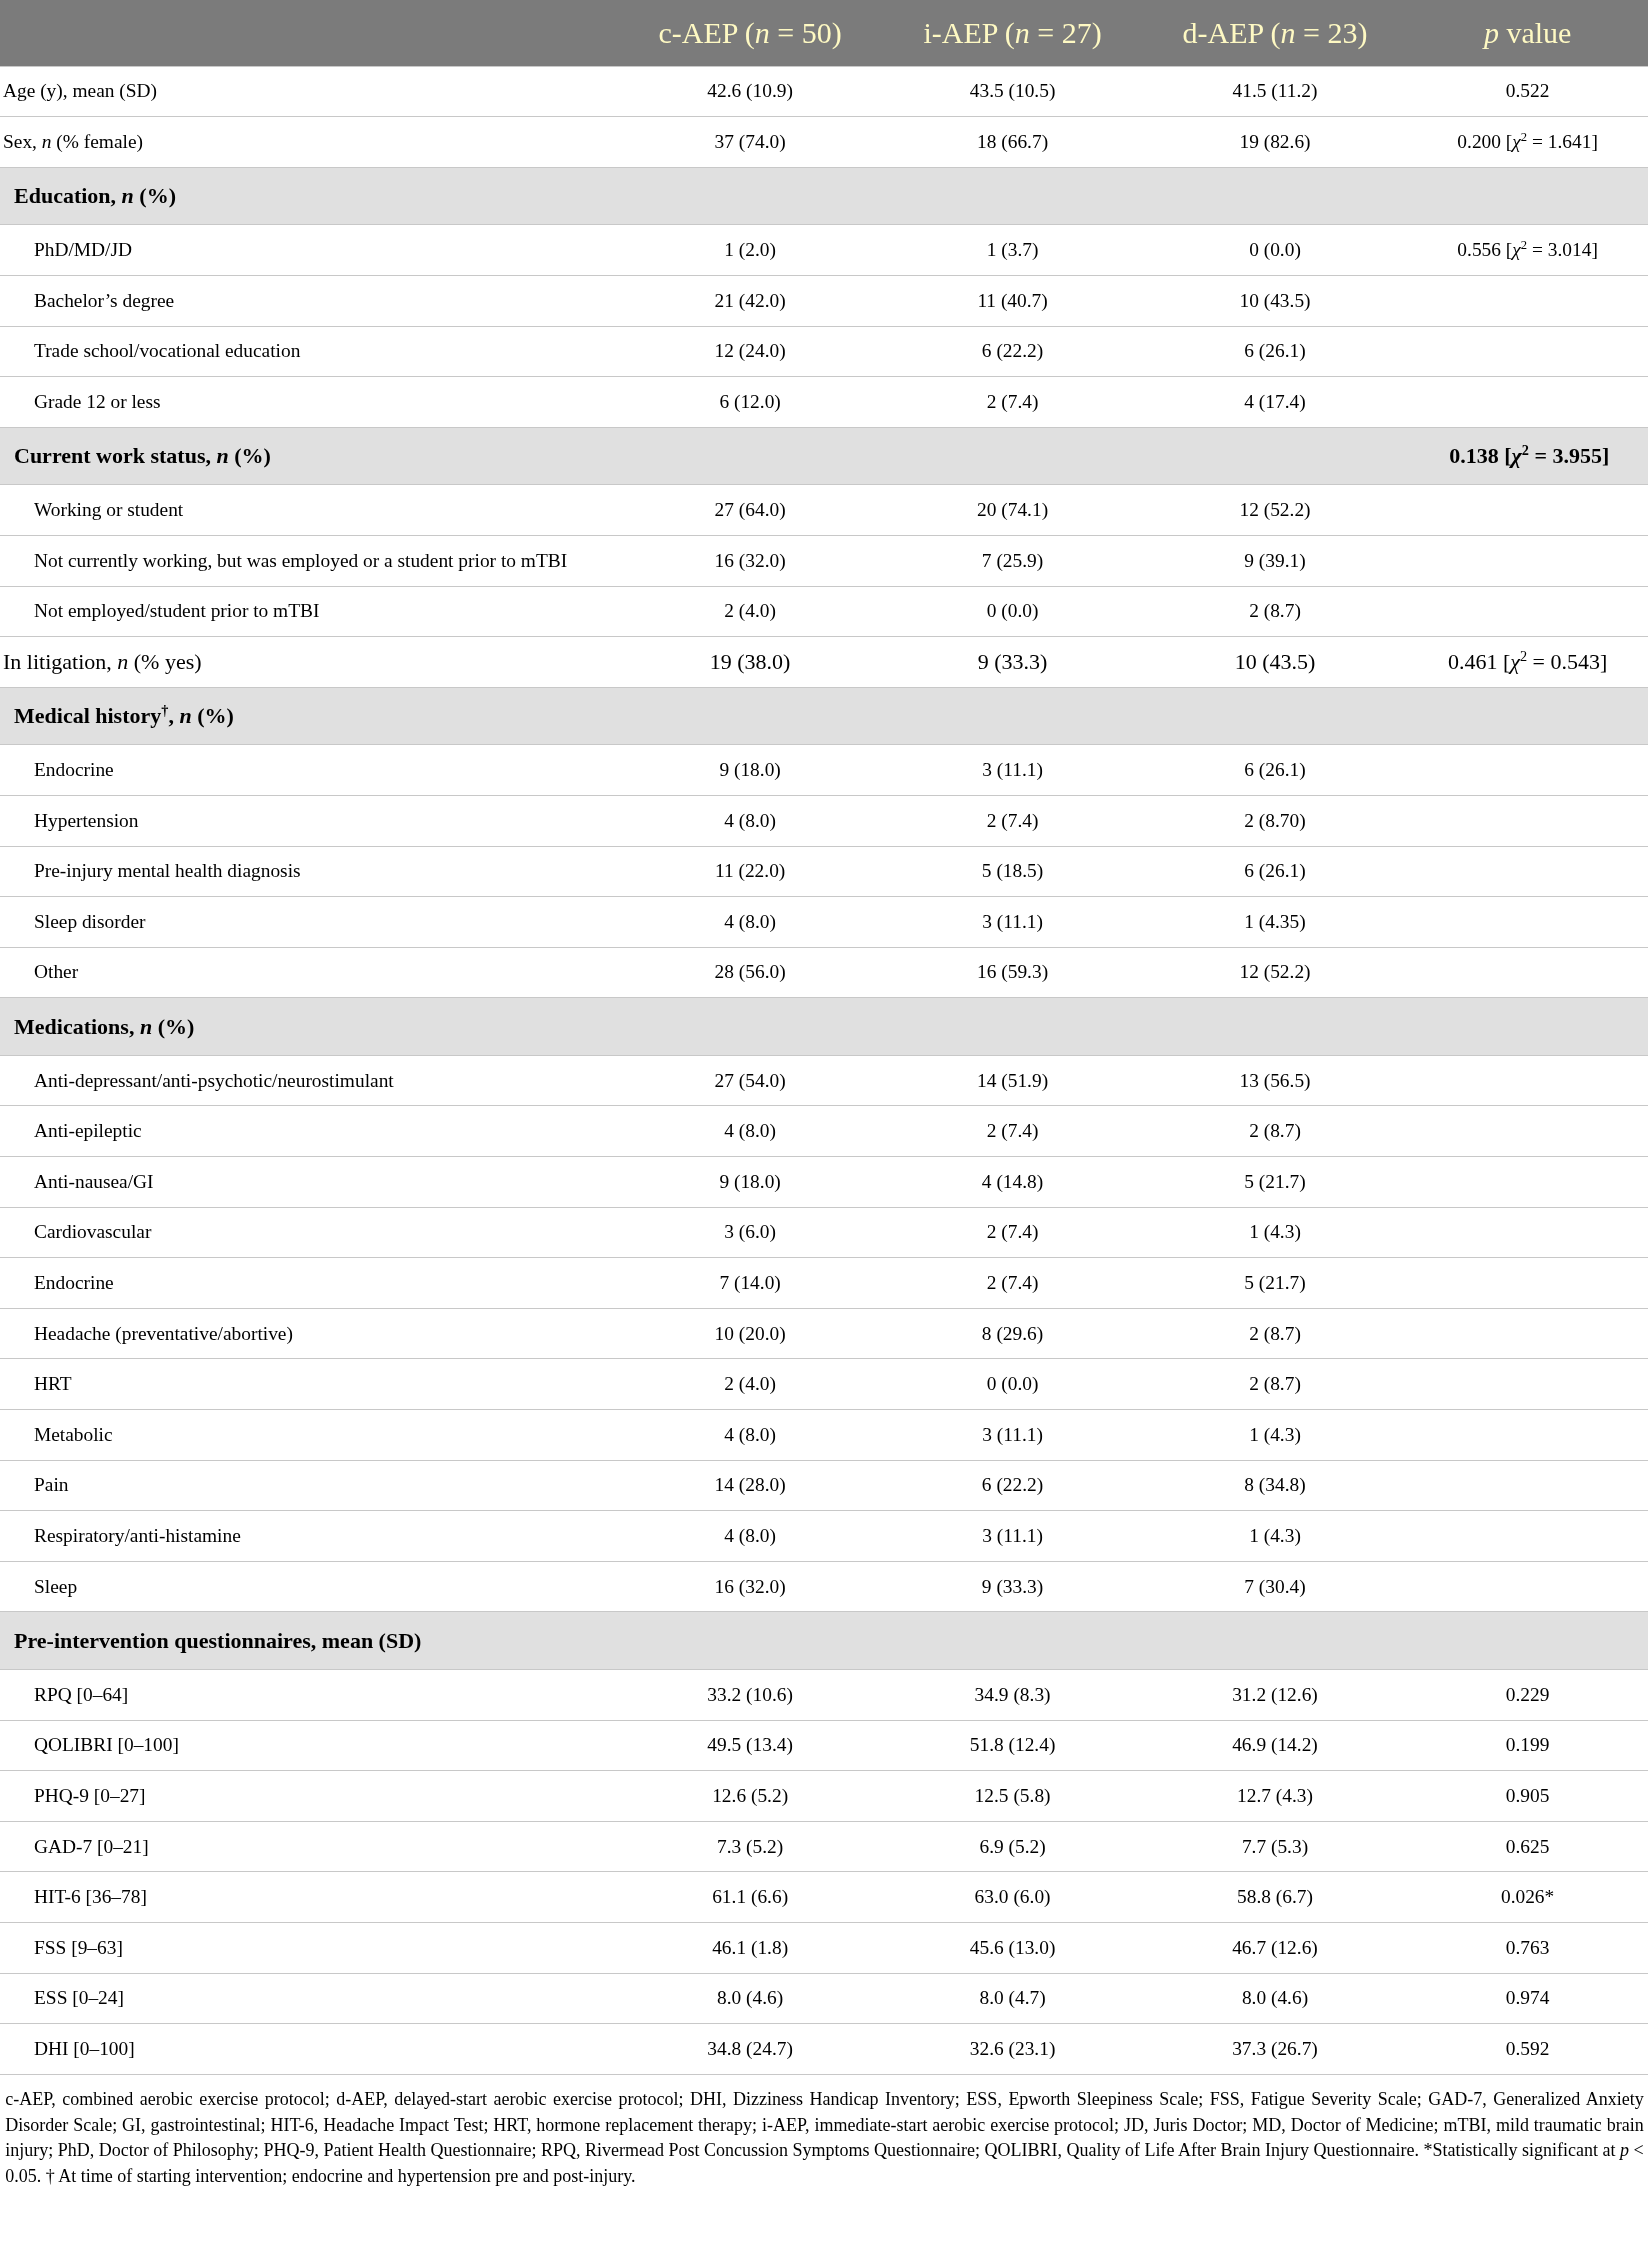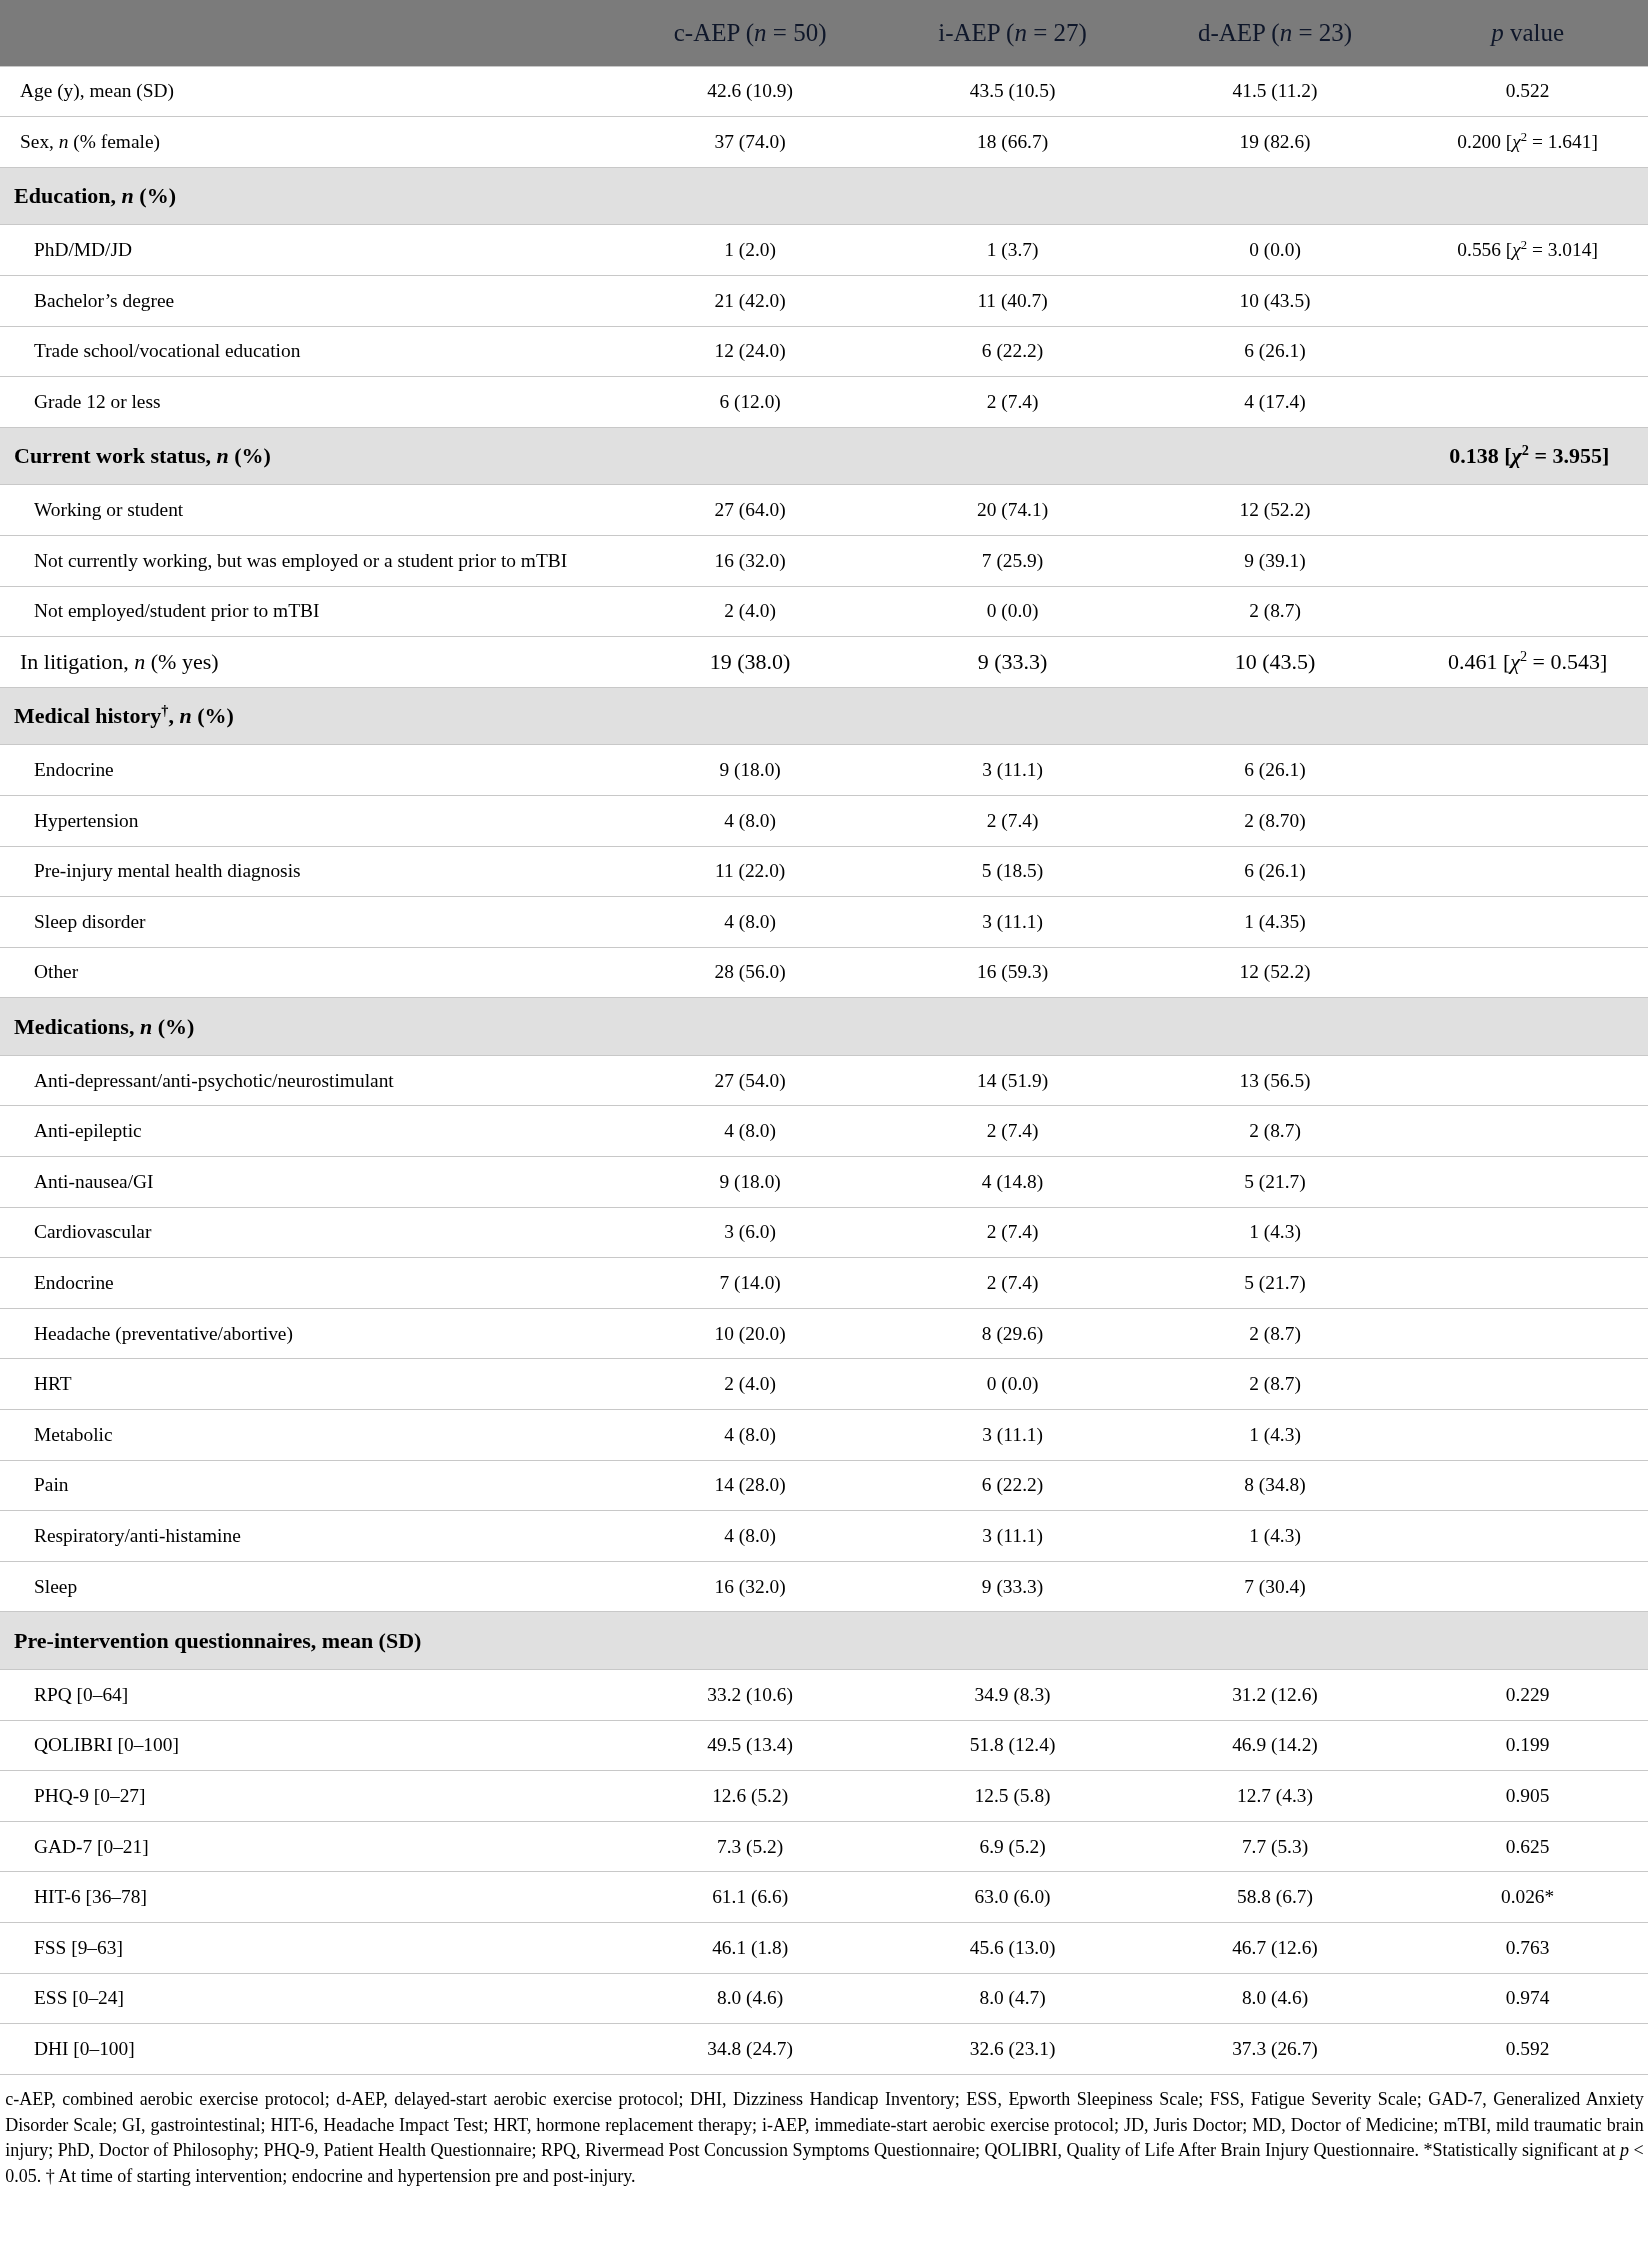--- a/index.html
+++ b/index.html
@@ -23,23 +23,23 @@
     table-layout: fixed;
   }
   table.tbl col.c0 { width: 566px; }
   table.tbl col.c1 { width: 240px; }
   table.tbl col.c2 { width: 240px; }
   table.tbl col.c3 { width: 240px; }
   table.tbl col.c4 { width: 222px; }
 
   thead th {
     background: #7b7b7b;
-    color: #0f172a;
+    color: #fef9c3;
     font-weight: normal;
-    font-size: 25px;
+    font-size: 30px;
     height: 55px;
     padding: 5.3px 8.8px;
     text-align: center;
     vertical-align: middle;
     border: none;
   }
   thead th.first {
     background: #7b7b7b;
   }
   tbody td {
@@ -47,21 +47,21 @@
     border-bottom: 0.9px solid #c8c8c8;
     font-size: 19.4px;
     padding: 8.8px 10.6px;
     vertical-align: middle;
     text-align: center;
     height: 32px;
     background: #ffffff;
   }
   tbody td.label {
     text-align: left;
-    padding-left: 20px;
+    padding-left: 3px;
   }
   tbody td.indent {
     padding-left: 34px;
   }
   tbody tr.section td {
     background: #e0e0e0;
     text-align: left;
     font-size: 22px;
     padding-left: 14px;
     height: 39px;

